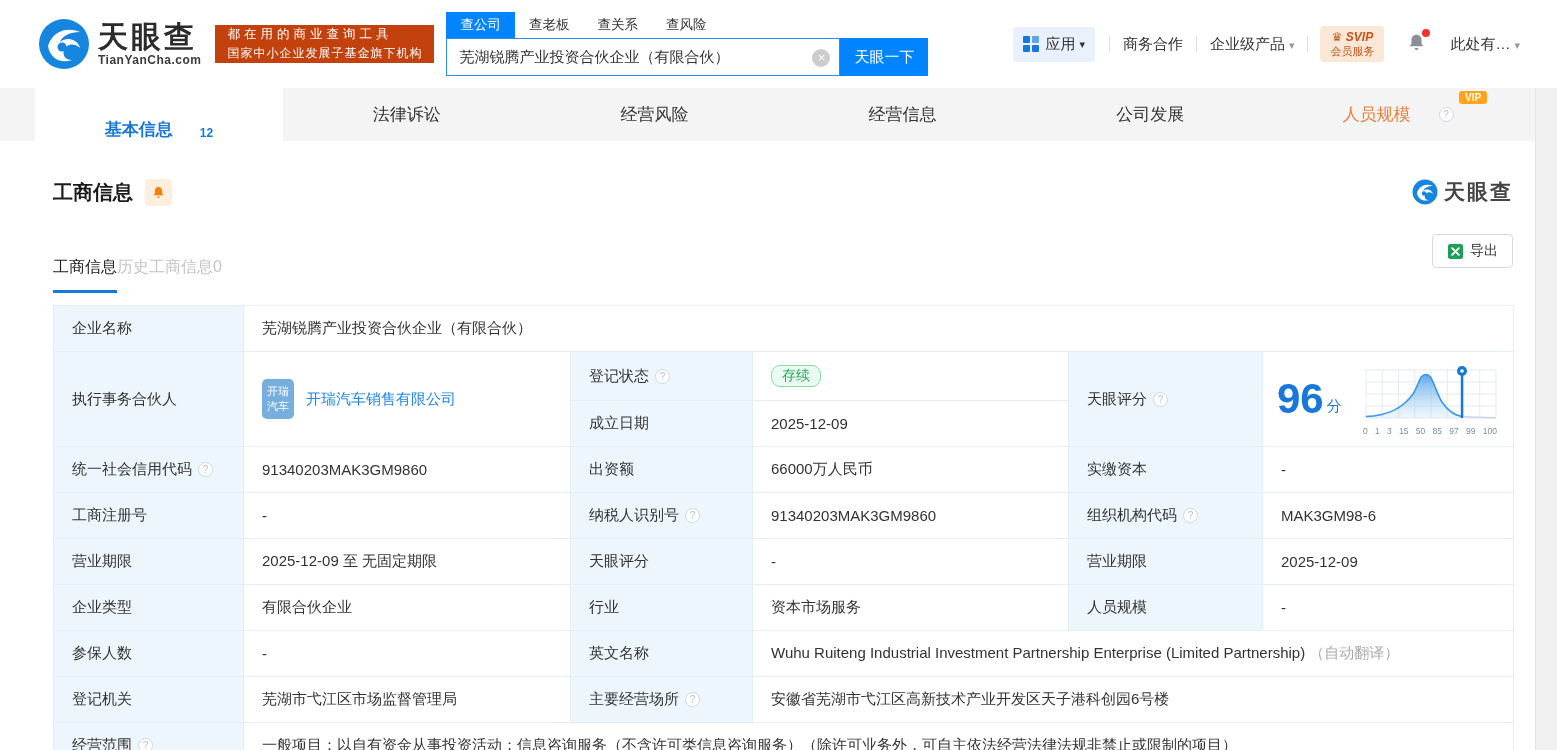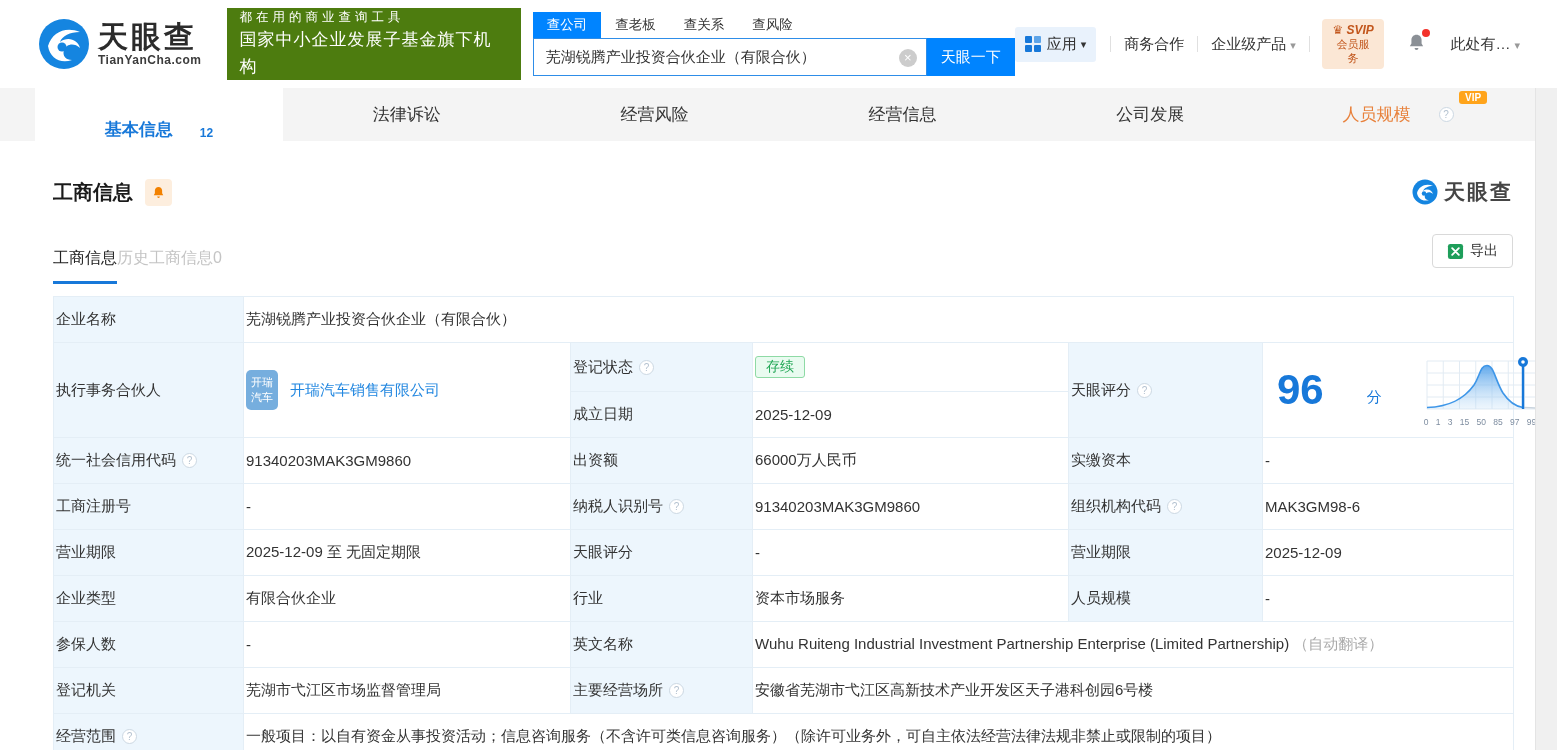--- a/index.html
+++ b/index.html
@@ -5,23 +5,23 @@
   * { margin:0; padding:0; box-sizing:border-box; }
   html,body { width:1557px; height:750px; overflow:hidden; background:#fff;
     font-family:"Liberation Sans","DejaVu Sans",sans-serif; color:#333; }
 
   
   .topbar { height:88px; display:flex; align-items:center; padding:0 24px 0 38px; background:#fff; }
   .logo { display:flex; align-items:center; cursor:pointer; }
   .logo-txt { margin-left:8px; }
   .logo-title { font-size:30px; font-weight:bold; color:#2b2b2b; letter-spacing:3px; line-height:1.05; }
   .logo-domain { font-size:12px; font-weight:bold; color:#3c3c3c; letter-spacing:.5px; }
-  .promo { margin-left:26px; background:#4d7c0f; color:#fff; padding:0 12px; line-height:1.55; }
+  .promo { margin-left:14px; background:#c2410c; color:#fff; padding:0 12px; line-height:1.55; }
   .promo div:first-child { letter-spacing:4px; font-size:12.5px; }
-  .promo div:last-child { letter-spacing:1px; font-size:17px; }
+  .promo div:last-child { letter-spacing:1px; font-size:12px; }
   .search { margin-left:12px; }
   .search-tabs { display:flex; align-items:flex-end; }
   .search-tab { font-size:13.5px; color:#333; padding:4px 14px; cursor:pointer; }
   .search-tab.active { background:#0084ff; color:#fff; }
   .search-row { display:flex; }
   .search-box { position:relative; width:394px; height:38px; border:1px solid #2e8de8; background:#fff; }
   .search-box input { width:100%; height:100%; border:none; outline:none; padding:0 36px 0 12px;
     font-size:15px; color:#333; font-family:inherit; }
   .clear-ic { position:absolute; right:9px; top:10px; width:18px; height:18px; border-radius:50%;
     background:#ccc; color:#fff; font-size:13px; line-height:17px; text-align:center; cursor:pointer; }
@@ -61,36 +61,36 @@
   .sec-title { font-size:20px; font-weight:bold; color:#1a1a1a; }
   .bell-chip { width:27px; height:27px; background:#fdeede; border-radius:4px; margin-left:12px;
     display:flex; align-items:center; justify-content:center; cursor:pointer; }
   .watermark { margin-left:auto; display:flex; align-items:center; }
   .wm-txt { font-size:21px; font-weight:bold; color:#454545; letter-spacing:2px; margin-left:6px; }
   .subtab-row { margin-top:28px; display:flex; align-items:flex-end; }
   .subtab { font-size:16px; color:#222; padding-bottom:12px; border-bottom:3px solid #1778d9; cursor:pointer; }
   .subtab.inactive { color:#c4c4c4; border-bottom:3px solid transparent; }
   .export-btn { margin-left:auto; display:flex; align-items:center; border:1px solid #d9d9d9;
     border-radius:4px; background:#fff; padding:7px 14px; font-size:14px; color:#333; cursor:pointer;
-    margin-bottom:16px; font-family:inherit; }
+    margin-bottom:25px; font-family:inherit; }
   .export-btn svg { margin-right:6px; }
 
   
   table.biz { width:100%; border-collapse:collapse; margin-top:12px; table-layout:fixed; }
-  .biz td { border:1px solid #e4eef6; padding:13px 2px; font-size:15px; color:#333; vertical-align:middle; }
+  .biz td { border:1px solid #e4eef6; padding:13px 18px; font-size:15px; color:#333; vertical-align:middle; }
   .biz td.lbl { background:#edf6fd; }
   .lblwrap { display:flex; align-items:center; }
   .partner { display:flex; align-items:center; }
   .avatar { width:32px; height:40px; border-radius:5px; background:#76aede; color:#fff; font-size:11px;
     display:flex; flex-direction:column; align-items:center; justify-content:center; line-height:1.35;
     flex:none; cursor:pointer; }
   .plink { color:#2287e0; margin-left:12px; cursor:pointer; }
   .badge-green { display:inline-block; padding:1px 10px; background:#e9fbf0; border:1px solid #8edaa5;
-    color:#23a757; font-size:14px; border-radius:3px; }
-  .score-cell { display:flex; align-items:center;gap:40px; }
+    color:#23a757; font-size:14px; border-radius:9px; }
+  .score-cell { display:flex; align-items:center; }
   .score-big { font-size:42px; font-weight:bold; color:#1778d9; line-height:1; }
   .score-unit { font-size:15px; color:#1778d9; margin:14px 0 0 3px; }
   .score-chart { margin-left:auto; width:138px; }
   .axis-row { display:flex; justify-content:space-between; width:134px; margin-left:2px;
     font-size:8.5px; color:#7e8da0; margin-top:1px; }
   .note { color:#aaa; }
   .dash { color:#333; }
 
   
   .scroll-strip { position:fixed; top:88px; right:0; width:22px; height:662px; background:#f0f0f0;

